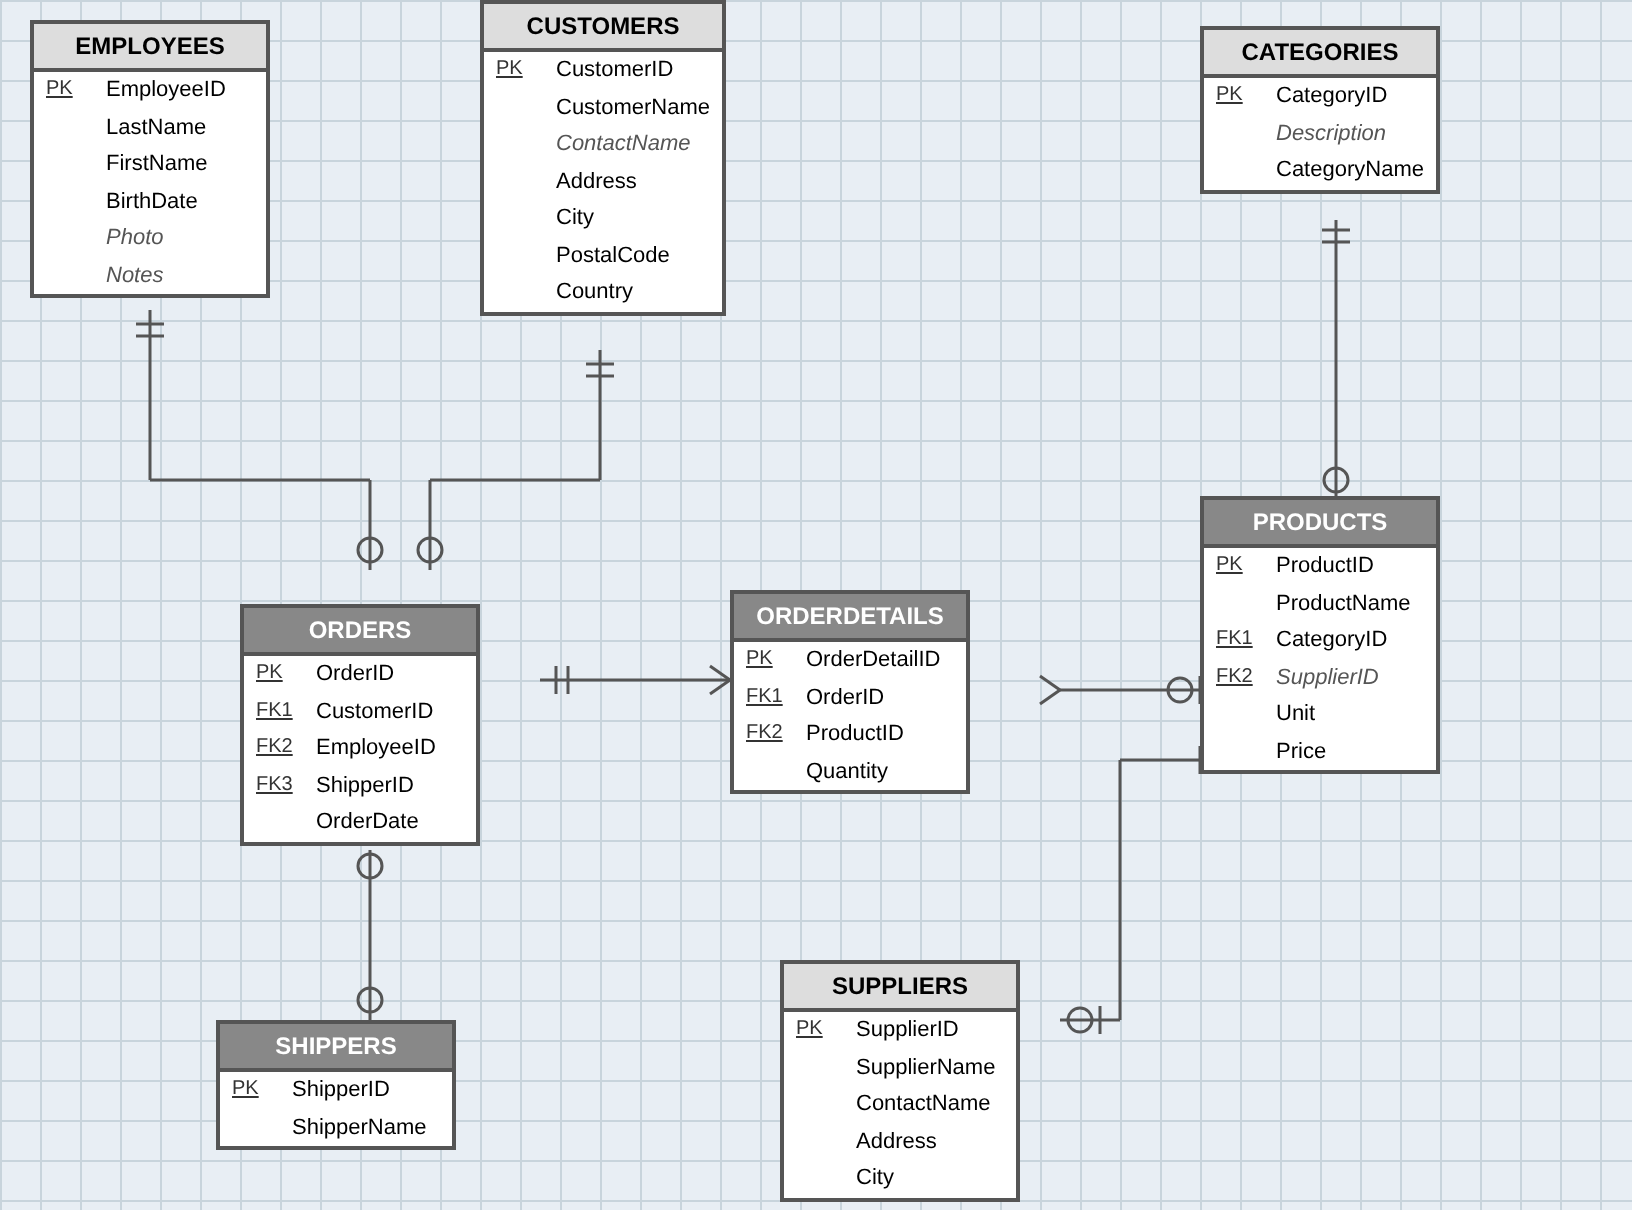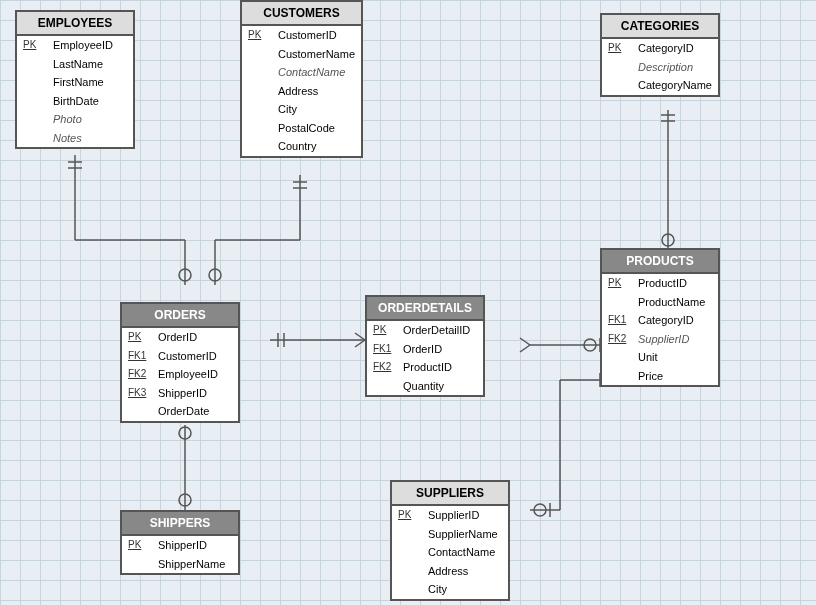--- a/index.html
+++ b/index.html
@@ -308,21 +308,21 @@
         <span class="key-col"></span>
         <span class="field-col">Unit</span>
       </div>
       <div class="table-row">
         <span class="key-col"></span>
         <span class="field-col">Price</span>
       </div>
     </div>
   </div>
 
-  <div class="db-table" style="left: 120px; top: 510px;">
+  <div class="db-table" style="left: 108px; top: 510px;">
     <div class="table-header">SHIPPERS</div>
     <div class="table-body">
       <div class="table-row">
         <span class="key-col">PK</span>
         <span class="field-col">ShipperID</span>
       </div>
       <div class="table-row">
         <span class="key-col"></span>
         <span class="field-col">ShipperName</span>
       </div>

